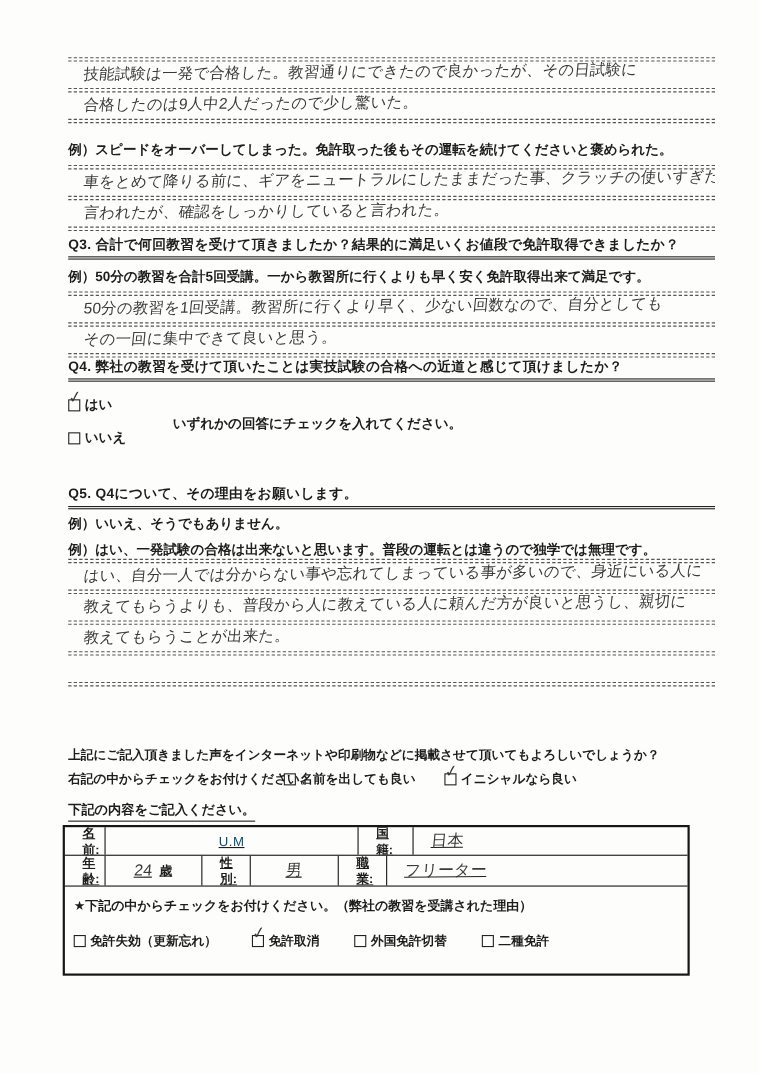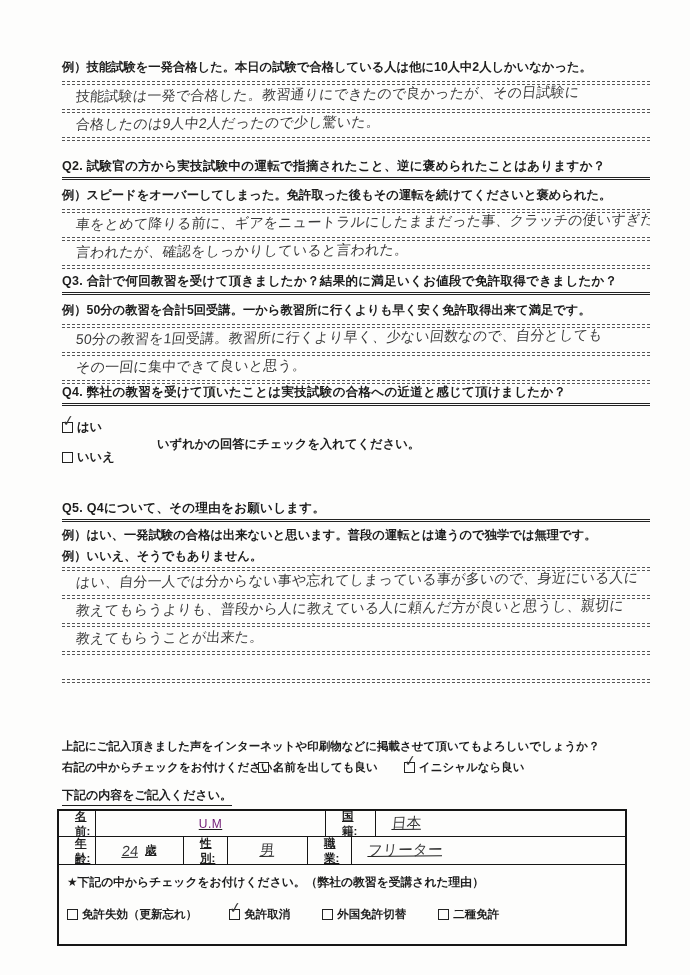--- a/index.html
+++ b/index.html
@@ -82,50 +82,48 @@
   .row2 .ft-cell{height:27px;}
   .w-lab1{width:37px;}
   .w-nameval{width:230px;justify-content:center;}
   .w-lab2{width:50px;}
   .w-natval{flex:1;}
   .w-ageval{width:88px;justify-content:center;gap:6px;}
   .w-genlab{width:44px;}
   .w-genval{width:80px;justify-content:center;}
   .w-joblab{width:44px;}
   .w-jobval{flex:1;}
-  .typed{font-size:12px;color:#701a75;letter-spacing:.5px;}
+  .typed{font-size:12px;color:#0c4a6e;letter-spacing:.5px;}
   .unit{font-size:11.5px;font-weight:bold;}
   .ft-big{padding:10px 10px 22px 8px;}
   .reason-heading{font-size:11.8px;font-weight:bold;white-space:nowrap;}
   .reasons{display:flex;margin-top:16px;align-items:center;}
   .reasons .cb .lbl{font-size:11.5px;}
   .reasons .cb+.cb{margin-left:32px;}
   .form-table .hand{font-size:14.5px;}
 </style>
 </head>
 <body>
 
 <div class="sheet">
   <div class="content">
 
     <section id="q1">
-      <div class="q-example">例）技能試験を一発合格した。本日の試験で合格している人は他に10人中2人しかいなかった。</div>
       <div class="rule-dd"></div>
       <div class="answer-row">
           <span class="hand">技能試験は一発で合格した。教習通りにできたので良かったが、その日試験に</span>
         </div>
       <div class="rule-dd"></div>
       <div class="answer-row">
           <span class="hand">合格したのは9人中2人だったので少し驚いた。</span>
         </div>
       <div class="rule-dd"></div>
     </section>
 
     <section id="q2">
-      <div class="q-title">Q2. 試験官の方から実技試験中の運転で指摘されたこと、逆に褒められたことはありますか？</div>
       <div class="q-example">例）スピードをオーバーしてしまった。免許取った後もその運転を続けてくださいと褒められた。</div>
       <div class="rule-dd"></div>
       <div class="answer-row">
           <span class="hand">車をとめて降りる前に、ギアをニュートラルにしたままだった事、クラッチの使いすぎだと</span>
         </div>
       <div class="rule-dd"></div>
       <div class="answer-row">
           <span class="hand">言われたが、確認をしっかりしていると言われた。</span>
         </div>
       <div class="rule-dd"></div>
@@ -159,22 +157,22 @@
               <span class="mark"></span>
             </span>
           <span class="lbl">いいえ</span>
         </div>
         <div class="q4-instruction">いずれかの回答にチェックを入れてください。</div>
       </div>
     </section>
 
     <section id="q5">
       <div class="q-title">Q5. Q4について、その理由をお願いします。</div>
+      <div class="q-example">例）いいえ、そうでもありません。</div>
       <div class="q-example first">例）はい、一発試験の合格は出来ないと思います。普段の運転とは違うので独学では無理です。</div>
-      <div class="q-example">例）いいえ、そうでもありません。</div>
       <div class="rule-dd"></div>
       <div class="answer-row">
           <span class="hand">はい、自分一人では分からない事や忘れてしまっている事が多いので、身近にいる人に</span>
         </div>
       <div class="rule-dd"></div>
       <div class="answer-row">
           <span class="hand">教えてもらうよりも、普段から人に教えている人に頼んだ方が良いと思うし、親切に</span>
         </div>
       <div class="rule-dd"></div>
       <div class="answer-row">

